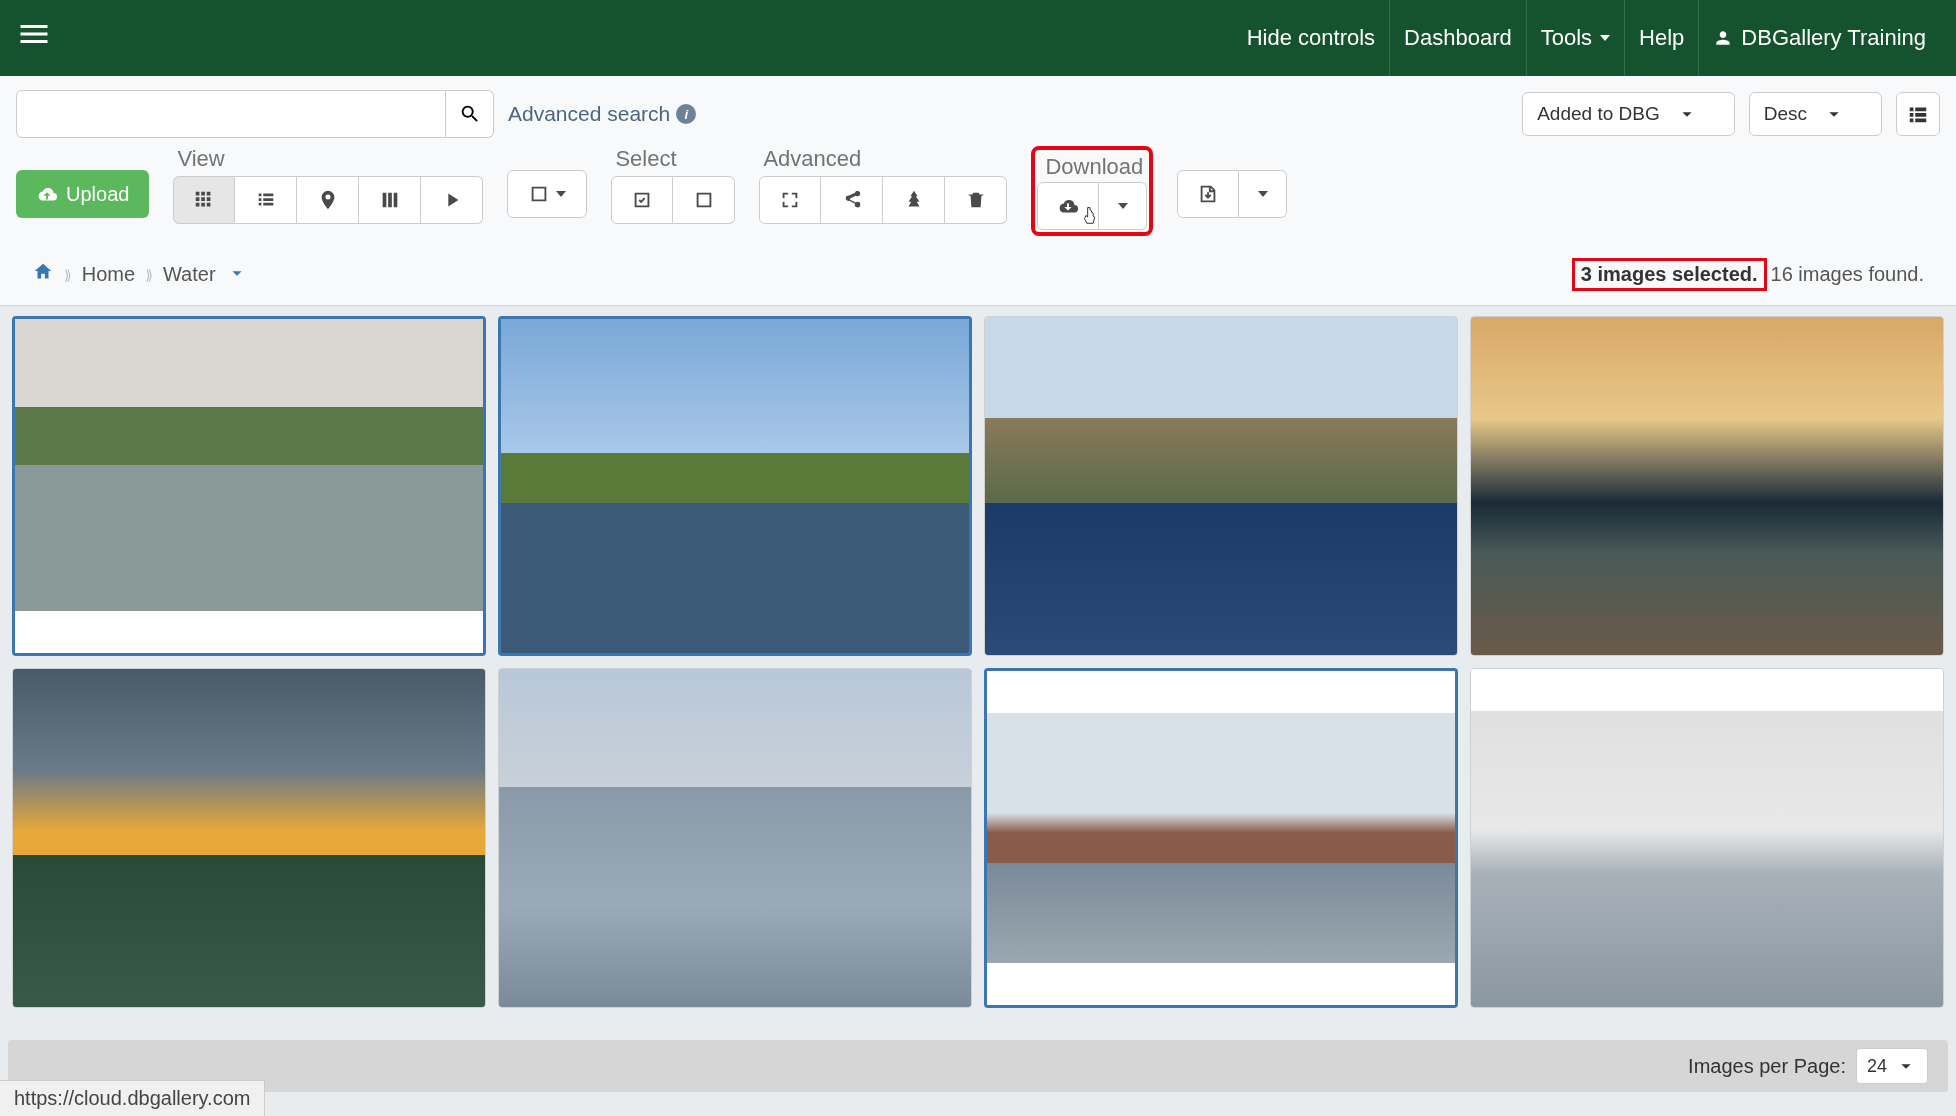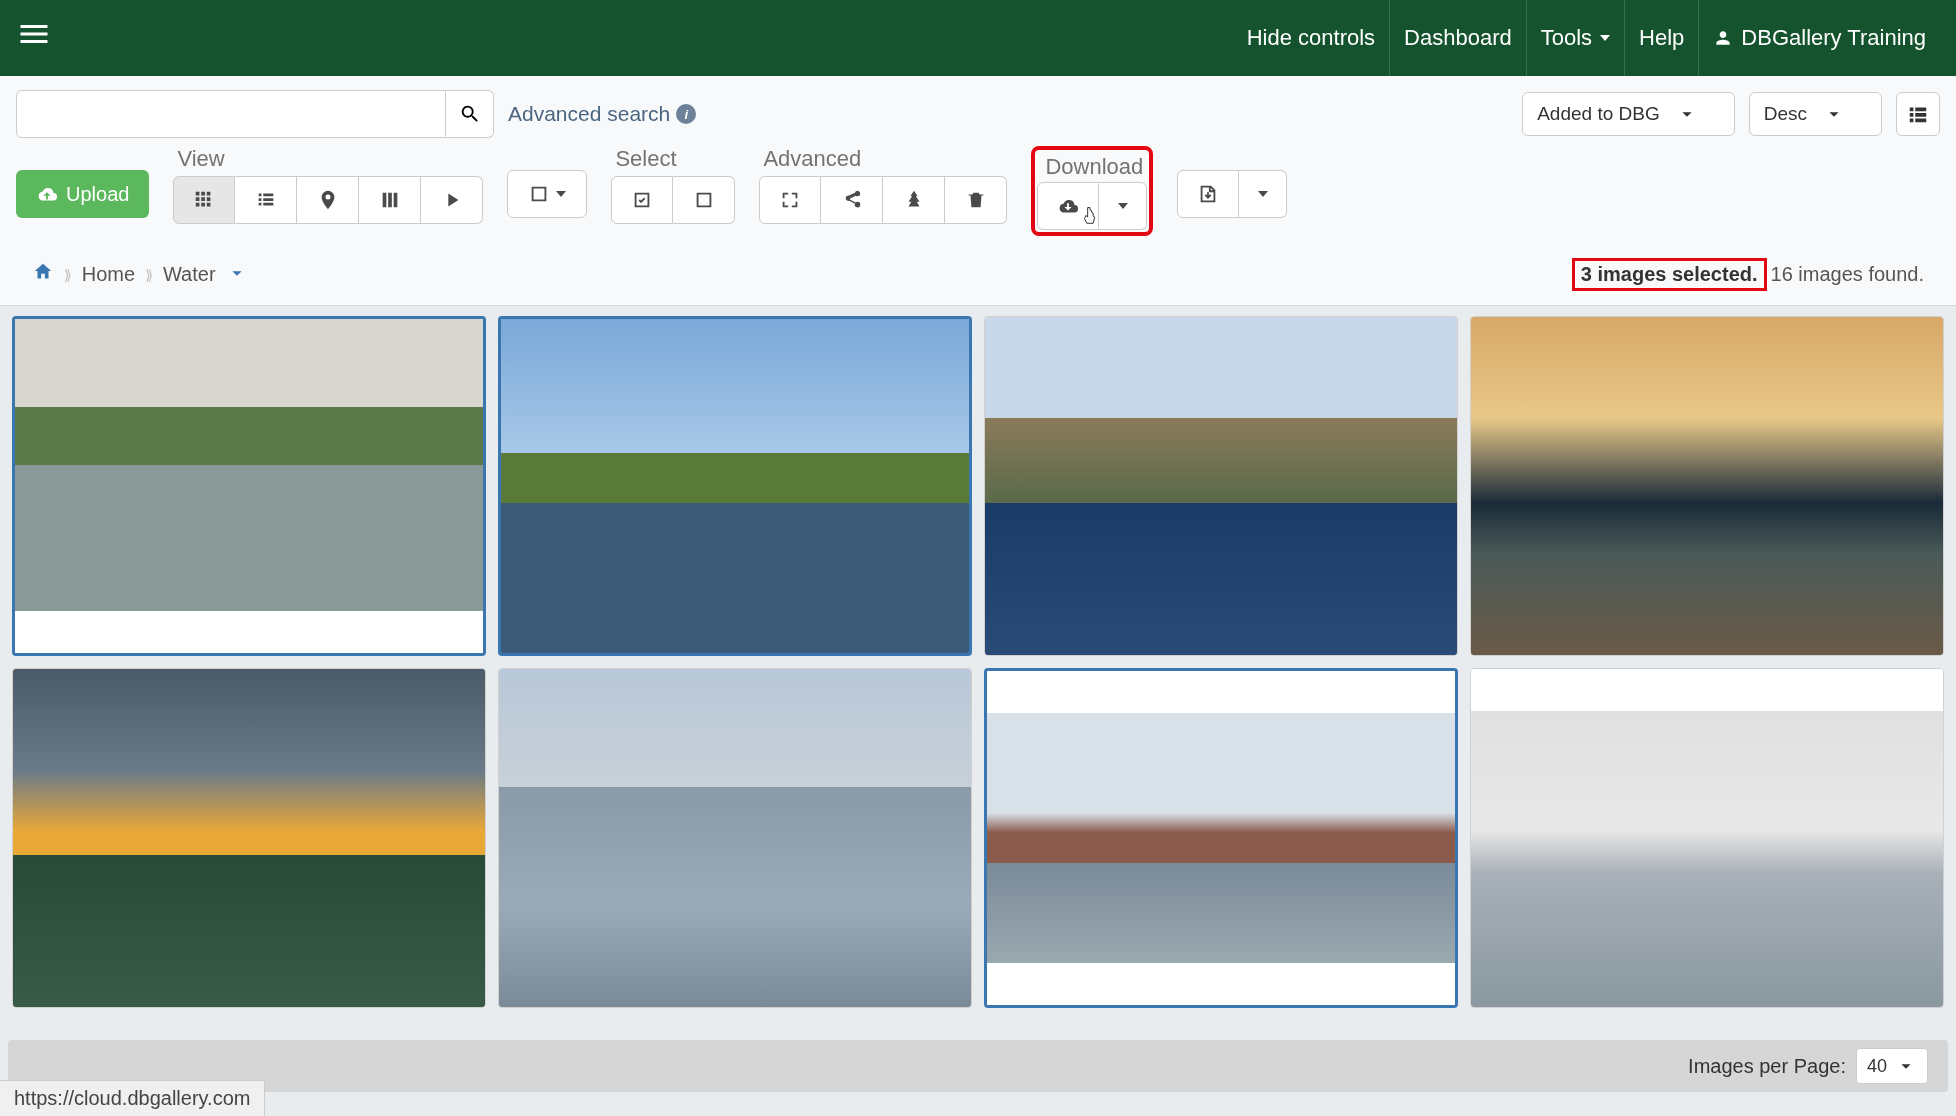--- a/index.html
+++ b/index.html
@@ -313,20 +313,20 @@
     </div>
   <div class="thumb">
       <div class="pad-top"></div>
       <div class="img img8"></div>
     </div>
 </div>
 
 <div class="footer-bar">
   <span class="footer-label">Images per Page:</span>
   <div class="page-select">
-    <span>40</span>
+    <span>24</span>
     <svg viewBox="0 0 24 24" width="14" height="14">
         <path d="M7 10l5 5 5-5z"></path>
       </svg>
   </div>
 </div>
 
 <div class="status-url">https://cloud.dbgallery.com</div>
 
 </body></html>

